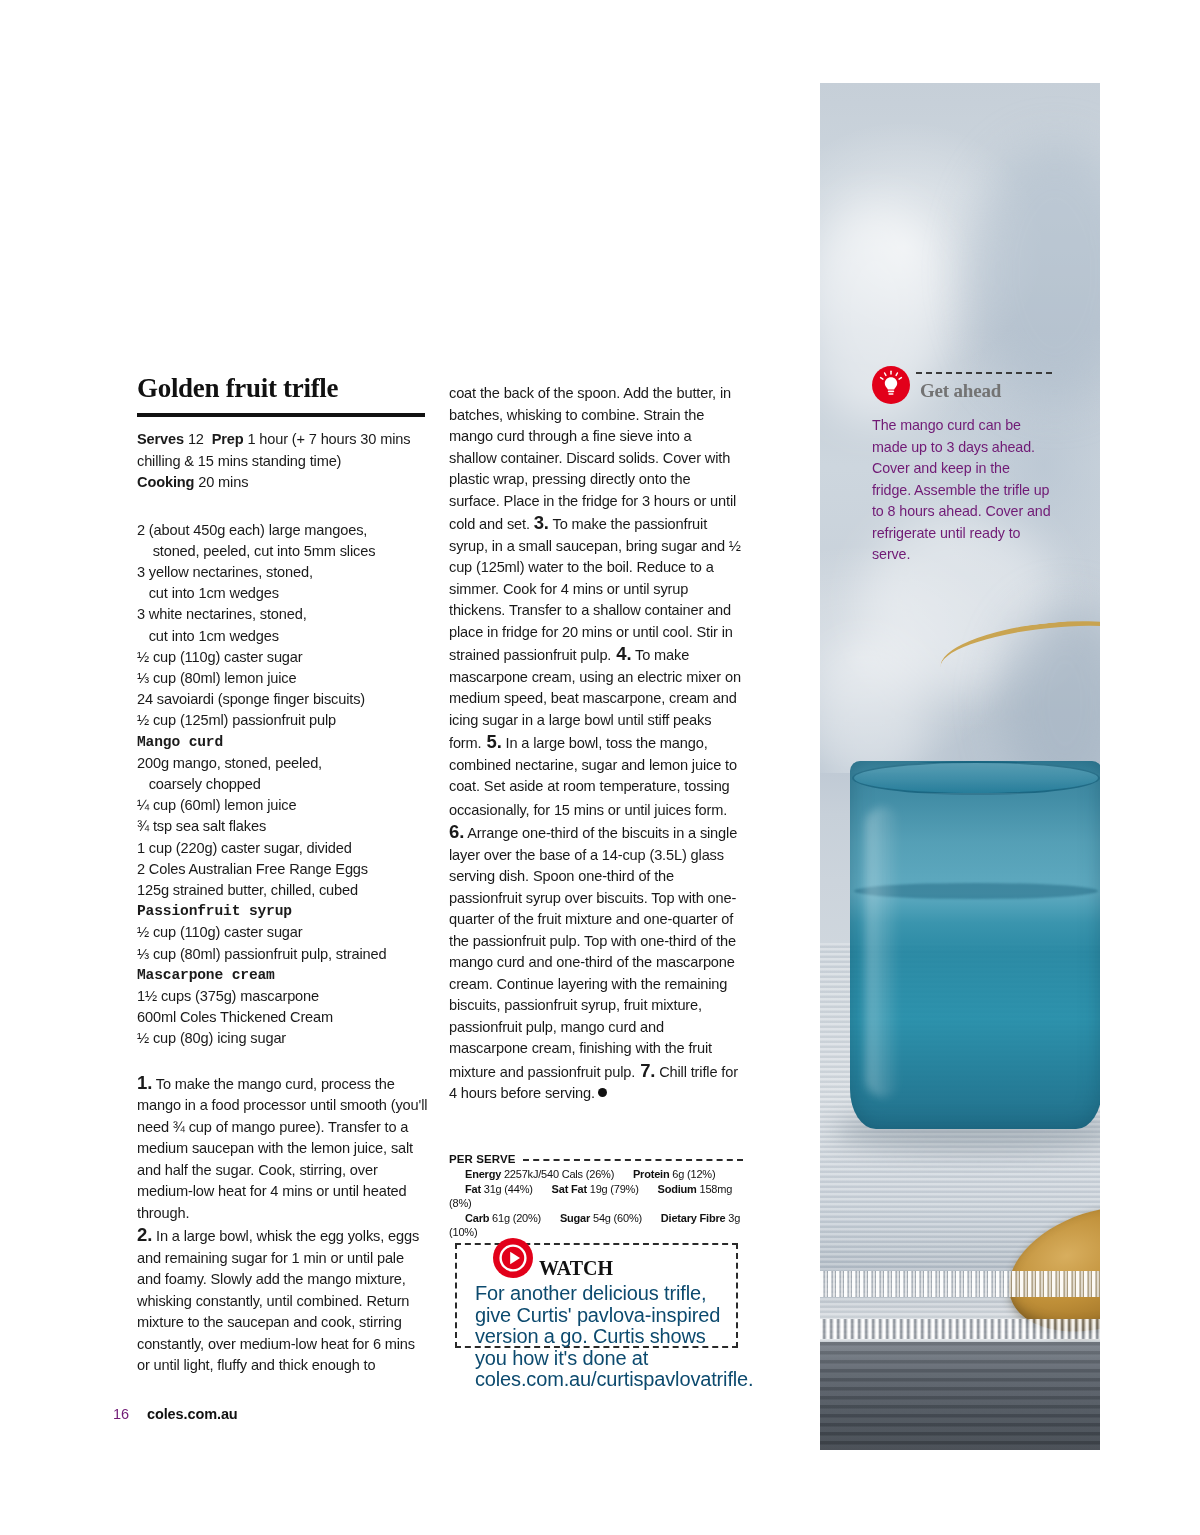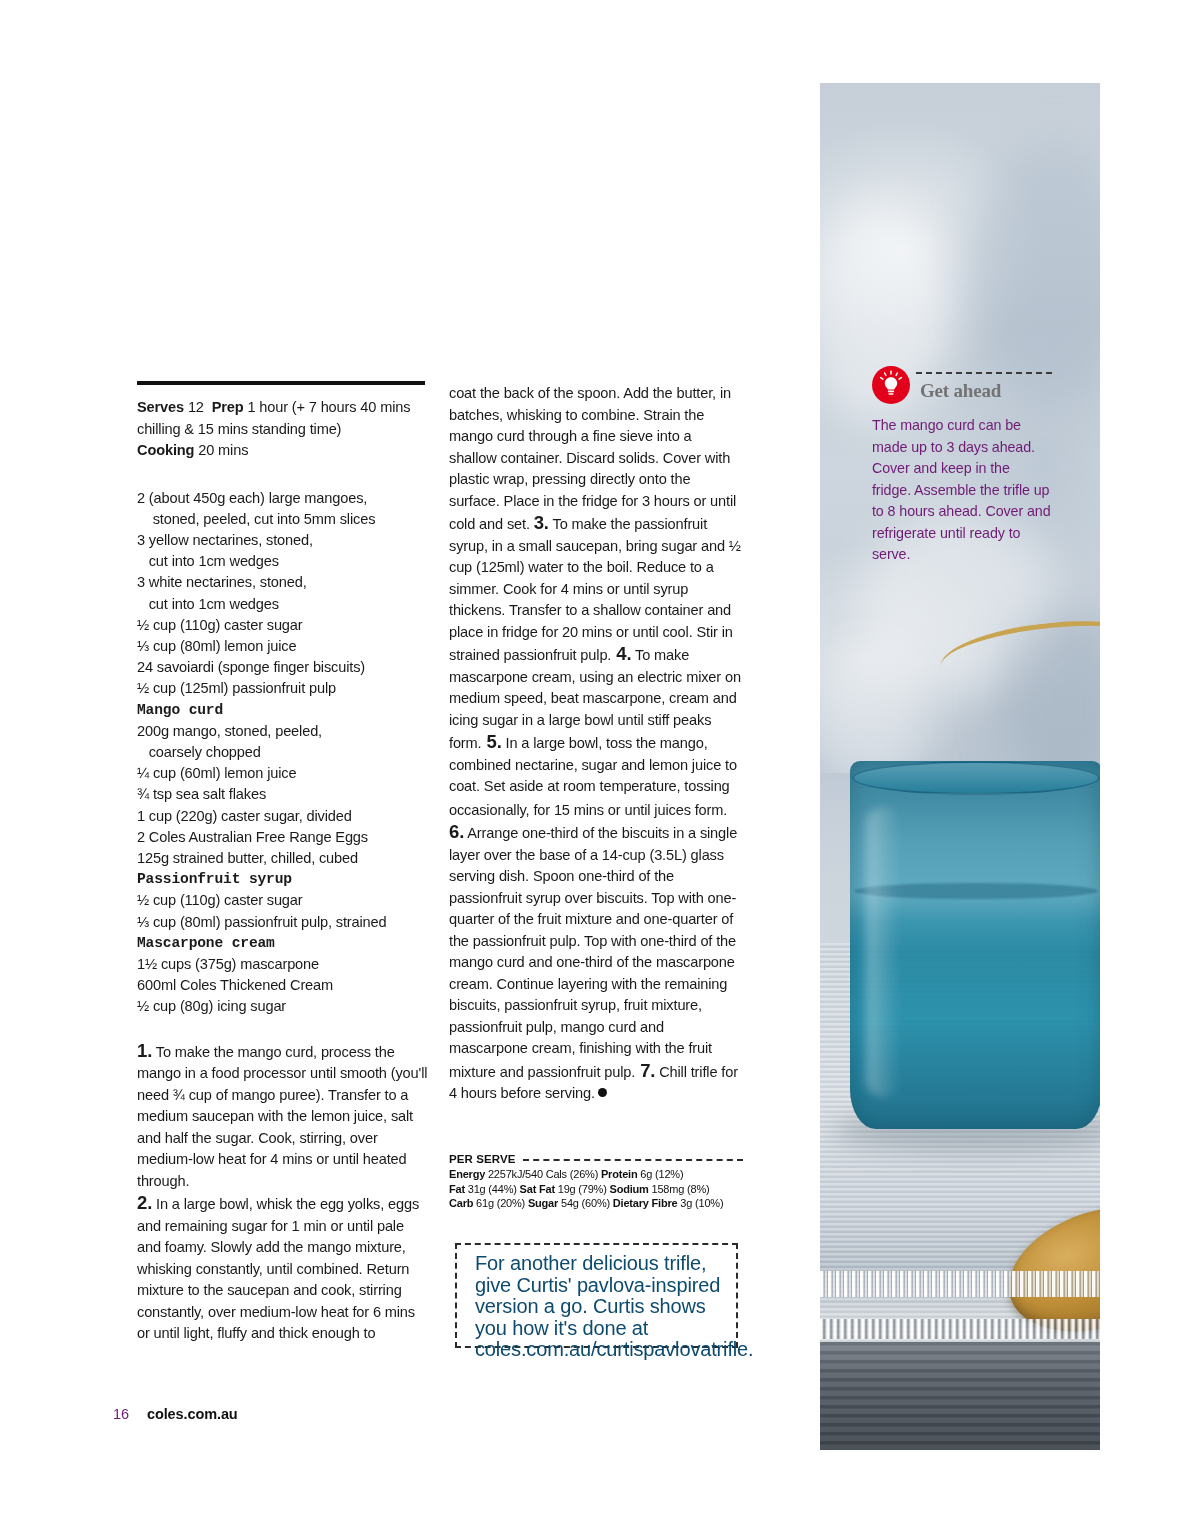--- a/index.html
+++ b/index.html
@@ -356,21 +356,21 @@
     height: 15px;
   }
   .nut-head .lbl { background: #fff; padding-right: 3px; }
   .nut-dash {
     position: absolute;
     left: 74px;
     right: 0;
     top: 7px;
     border-top: 2px dashed #2a2a2a;
   }
-  .nut-row b { font-weight: bold; }
+  .nut-row b { font-weight: bold; margin-left: 16px; }
 
   
   .watch {
     position: absolute;
     left: 455px;
     top: 1243px;
     width: 283px;
     height: 105px;
     border: 2px dashed #2a2a2a;
     box-sizing: border-box;
@@ -462,24 +462,25 @@
         </g>
       </svg>
     </div>
     <div class="ga-dash"></div>
     <div class="ga-title">Get ahead</div>
   </div>
   <div class="ga-body">The mango curd can be made up to 3 days ahead. Cover and keep in the fridge. Assemble the trifle up to 8 hours ahead. Cover and refrigerate until ready to serve.</div>
 </div>
 
 <div class="col-left">
+  <h1 class="recipe-title">Golden fruit trifle</h1>
   <div class="title-rule"></div>
 
   <div class="serves-block">
-    <span style="font-weight:bold">Serves</span><span>&nbsp;</span><span>12</span><span>&nbsp;&nbsp;</span><span style="font-weight:bold">Prep</span><span>&nbsp;</span><span>1 hour (+ 7 hours 40 mins</span><br>
+    <span style="font-weight:bold">Serves</span><span>&nbsp;</span><span>12</span><span>&nbsp;&nbsp;</span><span style="font-weight:bold">Prep</span><span>&nbsp;</span><span>1 hour (+ 7 hours 30 mins</span><br>
     <span>chilling &amp; 15 mins standing time)</span><br>
     <span style="font-weight:bold">Cooking</span><span>&nbsp;</span><span>20 mins</span>
   </div>
 
   <div class="ingredients">
       <div class="ing-line">2 (about 450g each) large mangoes,
     stoned, peeled, cut into 5mm slices</div>
       <div class="ing-line">3 yellow nectarines, stoned,
    cut into 1cm wedges</div>
       <div class="ing-line">3 white nectarines, stoned,
@@ -522,18 +523,27 @@
     <span class="nut-dash"></span>
   </div>
   <div id="nut-rows">
       <div class="nut-row"><b>Energy</b><span> 2257kJ/540 Cals (26%) </span><b>Protein</b><span> 6g (12%)</span></div>
       <div class="nut-row"><b>Fat</b><span> 31g (44%) </span><b>Sat Fat</b><span> 19g (79%) </span><b>Sodium</b><span> 158mg (8%)</span></div>
       <div class="nut-row"><b>Carb</b><span> 61g (20%) </span><b>Sugar</b><span> 54g (60%) </span><b>Dietary Fibre</b><span> 3g (10%)</span></div>
     </div>
 </div>
 
 <div class="watch">
+  <div class="watch-head">
+    <div class="watch-icon">
+      <svg width="40" height="40" viewBox="0 0 40 40" aria-hidden="true">
+        <circle cx="20" cy="20" r="12.4" fill="none" stroke="#ffffff" stroke-width="2.4"></circle>
+        <path d="M17.2 13.8 L27.0 20 L17.2 26.2 Z" fill="#ffffff"></path>
+      </svg>
+    </div>
+    <div class="watch-title">WATCH</div>
+  </div>
   <div class="watch-body">For another delicious trifle, give Curtis' pavlova-inspired version a go. Curtis shows you how it's done at coles.com.au/curtispavlovatrifle.</div>
 </div>
 
 <div class="footer">
   <span class="pg">16</span><span class="site">coles.com.au</span>
 </div>
 
 </body></html>

